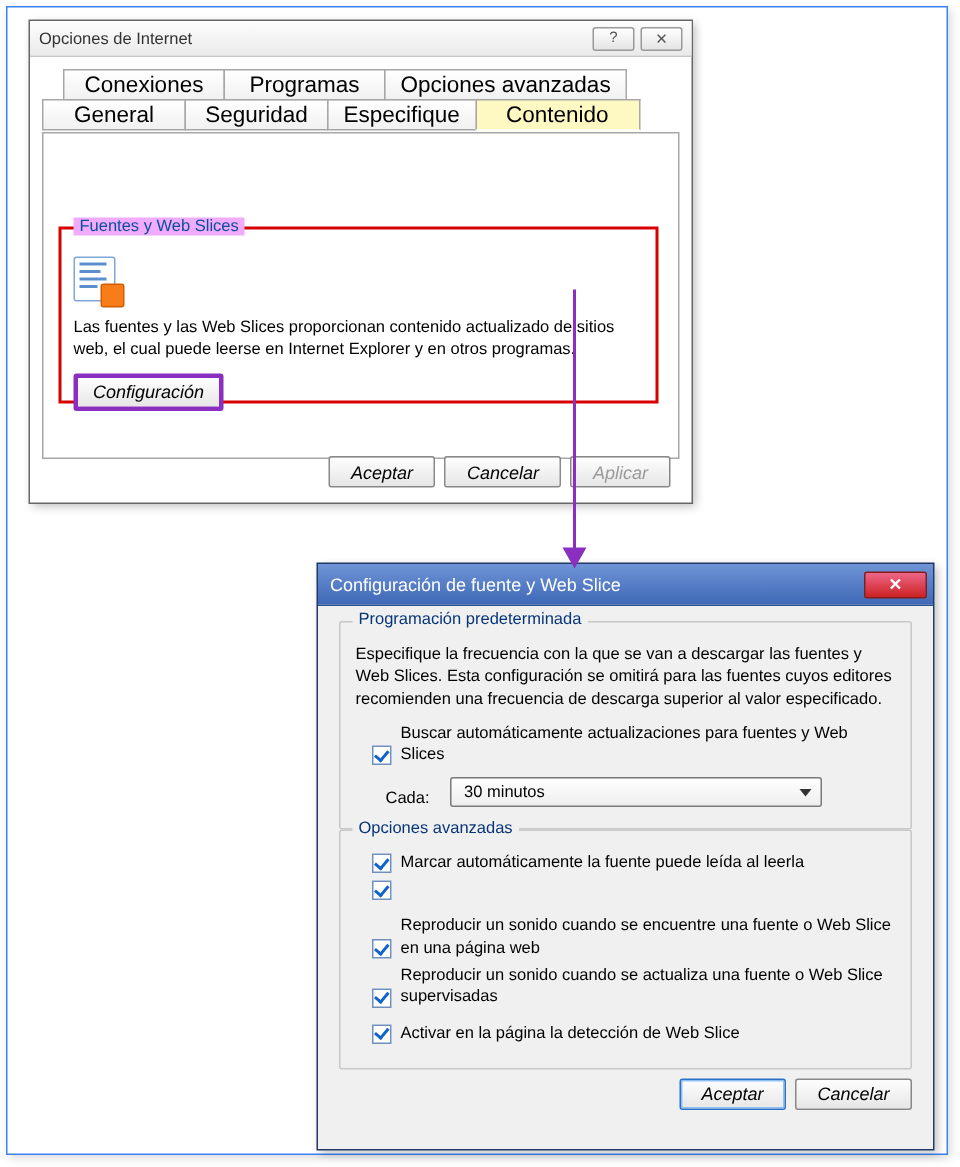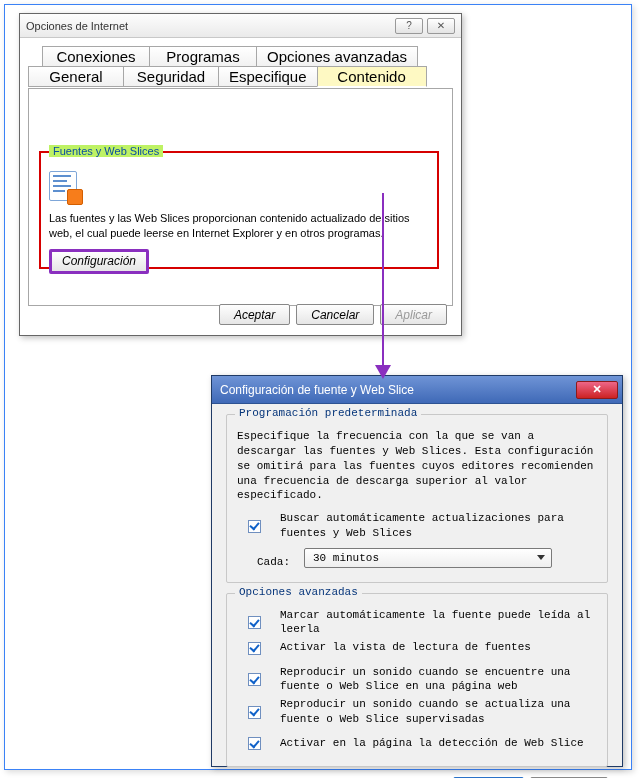--- a/index.html
+++ b/index.html
@@ -91,21 +91,21 @@
   .fieldset1 {
     position: absolute;
     left: 10px; top: 62px;
     width: 400px; height: 118px;
     border: 2px solid #d60000;
     padding: 14px 8px 8px 8px;
   }
   .fieldset1 .legend {
     position: absolute;
     top: -8px; left: 8px;
-    background: #bef264;
+    background: #f0abfc;
     padding: 0 4px;
     color: #0a4ea0;
   }
   .feed-row { display:flex; align-items:flex-start; gap:8px;flex-direction:column; }
   .feed-icon {
     width: 32px; height: 32px;
     position: relative;
     flex: 0 0 32px;
     margin-top: 4px;
   }
@@ -188,32 +188,30 @@
     display:flex; align-items:center; justify-content:center;
     color:#fff; font-weight:bold; font-size:11px;
   }
   .d2-body {
     padding: 10px 14px 10px 14px;
   }
   .group {
     border: 1px solid #c8c8c8;
     position: relative;
     padding: 10px 10px 12px 10px;
-    margin-bottom: 10px;
     border-radius: 2px;
-    font-family: Liberation Mono, monospace;
   }
   .group .legend {
     position:absolute; top:-8px; left:8px;
     padding:0 4px; background:#f0f0f0;
     color:#06357a;
   }
   .group p { margin: 4px 0 8px 0; line-height:1.35; }
   .chk-row {
-    display:flex; align-items:center; gap:19px;
+    display:flex; align-items:flex-end; gap:6px;
     margin: 4px 0;
     line-height:1.3;
     padding-left:11px;
   }
   .chk {
     width:13px; height:13px;
     border:1px solid #6f8fbf;
     background:#fff;
     flex:0 0 13px;
     margin-top:1px;
@@ -337,21 +335,20 @@
       </div>
 
       <div class="group">
         <div class="legend">Opciones avanzadas</div>
         <div class="chk-row">
           <div class="chk checked"></div>
           <div>Marcar automáticamente la fuente puede leída al leerla</div>
         </div>
         <div class="chk-row">
           <div class="chk checked"></div>
-          <div>Activar la vista de lectura de fuentes</div>
         </div>
         <div class="chk-row" style="margin-top:10px">
           <div class="chk checked"></div>
           <div>Reproducir un sonido cuando se encuentre una fuente o Web Slice en una página web</div>
         </div>
         <div class="chk-row">
           <div class="chk checked"></div>
           <div>Reproducir un sonido cuando se actualiza una fuente o Web Slice supervisadas</div>
         </div>
         <div class="chk-row" style="margin-top:10px">

